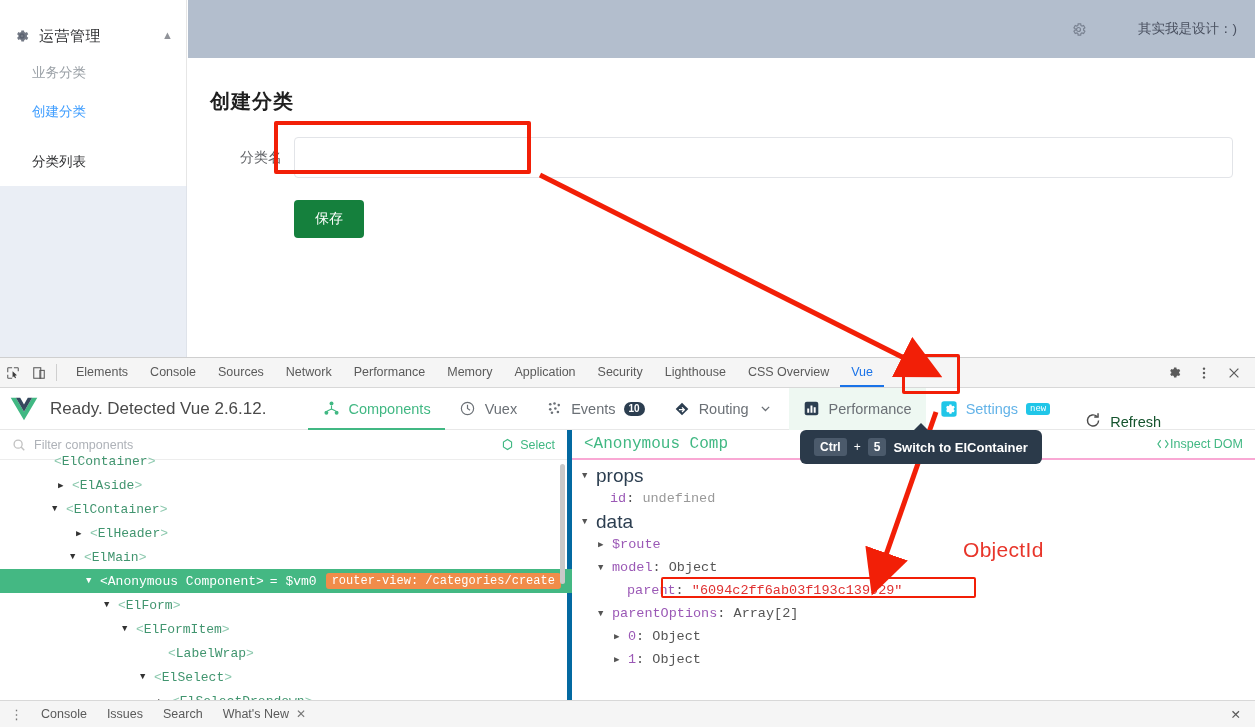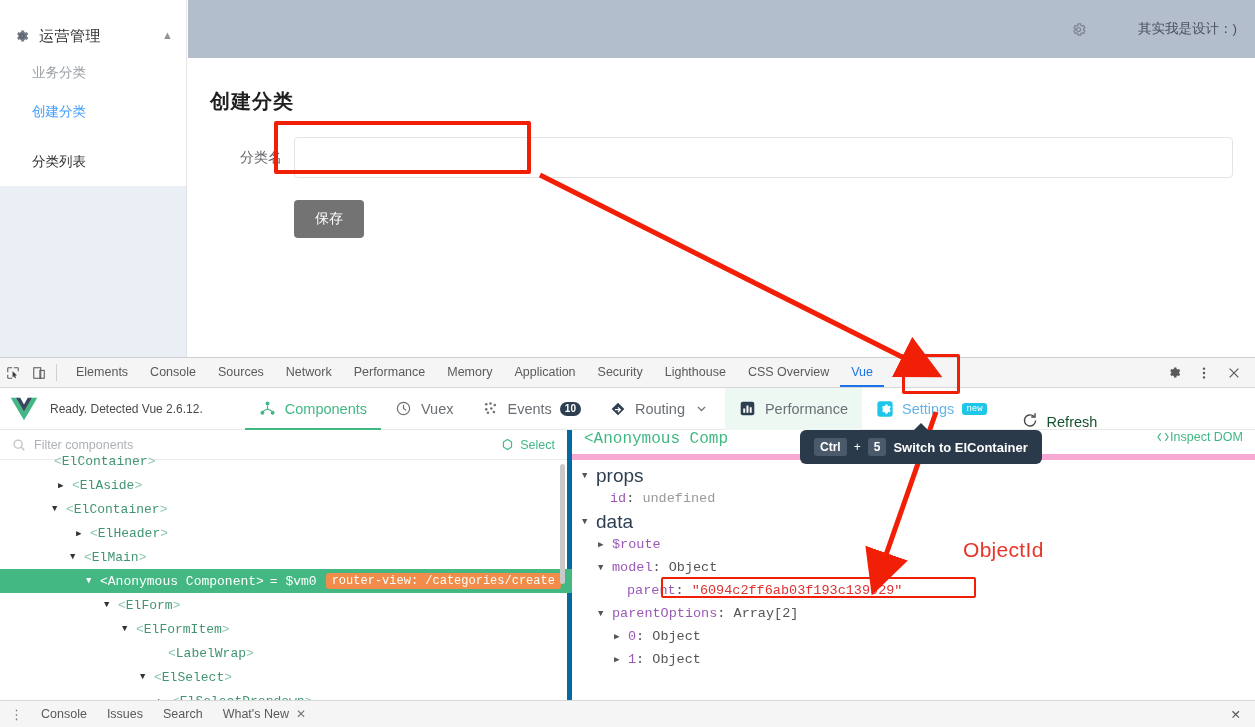--- a/index.html
+++ b/index.html
@@ -73,21 +73,21 @@
     border-right: 1.6px solid #bfc4cc; border-bottom: 1.6px solid #bfc4cc;
     transform: translateY(-65%) rotate(45deg);
   }
   .el-input {
     width: 950px; height: 41px; border:1px solid #e2e4e8; border-radius:4px;
     background:#fff; font-size:14px; color:#606266; padding: 0 14px; outline:none;
     font-family:"Liberation Sans", sans-serif;
   }
   .save-btn {
     margin-left: 84px; margin-top: 22px; width: 70px; height: 38px;
-    background:#737373; color:#fff; border:none; border-radius:4px;
+    background:#15803d; color:#fff; border:none; border-radius:4px;
     font-size:14px; cursor:pointer; font-family:"Liberation Sans", sans-serif;
   }
 
   
   .hl-select {
     position:absolute; left: 274px; top: 121px; width: 257px; height: 53px;
     border: 4px solid #f21f07; border-radius: 2px; pointer-events:none;
   }
   
   .hl-vue {
@@ -120,21 +120,21 @@
   .dt-sep { width:1px; height:17px; background:#cfcfcf; margin: 0 8px 0 4px; }
   .dt-tab { padding: 0 11px; height:29px; line-height:29px; cursor:pointer; white-space:nowrap; }
   .dt-tab.active { color:#1a73e8; box-shadow: inset 0 -2px 0 #1a73e8; }
   .dt-right { margin-left:auto; display:flex; align-items:center; padding-right: 8px; gap: 4px;}
 
   .vue-bar {
     height: 42px; display:flex; align-items:center; background:#fff;
     border-bottom:1px solid #e8e8e8; padding-left: 10px; position:relative;
   }
   .vue-logo { width: 28px; height: 24px; margin-right: 12px; }
-  .vue-ready { font-size: 12px; color:#4a4a4a; }
+  .vue-ready { font-size: 17px; color:#4a4a4a; }
   .vue-tabs { display:flex; align-items:center; margin-left: 42px; height:42px; }
   .vtab {
     display:flex; align-items:center; gap:8px; height: 42px; padding: 0 14px;
     font-size:14.5px; color:#6b7076; cursor:pointer; position:relative;
   }
   .vtab.active { color:#41b883; box-shadow: inset 0 -2px 0 #41b883; }
   .vtab.hovered { background:#eef8f2; }
   .vtab .ico { width:18px; height:18px; display:flex; align-items:center; justify-content:center;}
   .badge-count {
     background:#2c3e50; color:#fff; font-size:10px; border-radius:7px;
@@ -175,22 +175,22 @@
   .router-badge {
     background:#f18c4a; color:#fff; font-size:12px; border-radius:3px;
     padding: 1px 6px; margin-left: 9px;
   }
   .tree-scroll {
     position:absolute; right:2px; top:4px; width:5px; height: 120px;
     background:#c9c9c9; border-radius:3px;
   }
 
   .insp-head {
-    height: 30px; display:flex; align-items:flex-start; padding: 0 12px;
-    border-bottom:6px solid #f9a8d4;
+    height: 30px; display:flex; align-items:center; padding: 0 12px;
+    border-bottom:2px solid #f9a8d4;
   }
   .insp-title { font-size: 16px; color:#41b883; font-family:"Liberation Mono", monospace; }
   .insp-dom { margin-left:auto; display:flex; align-items:center; gap:0; color:#41b883; font-size:12.5px; cursor:pointer;}
 
   .dtree { padding-top: 4px; font-family:"Liberation Mono", monospace; font-size:13.5px; }
   .drow { height: 23px; display:flex; align-items:center; white-space:nowrap; color:#2c3e50;}
   .drow .tri { width:14px; font-size:9px; color:#555; flex:0 0 auto;}
   .k-sec { color:#2c3e50; font-family:"Liberation Sans", sans-serif; font-size:19px; }
   .k-name { color:#9b59b6; }
   .v-undef { color:#999; }

